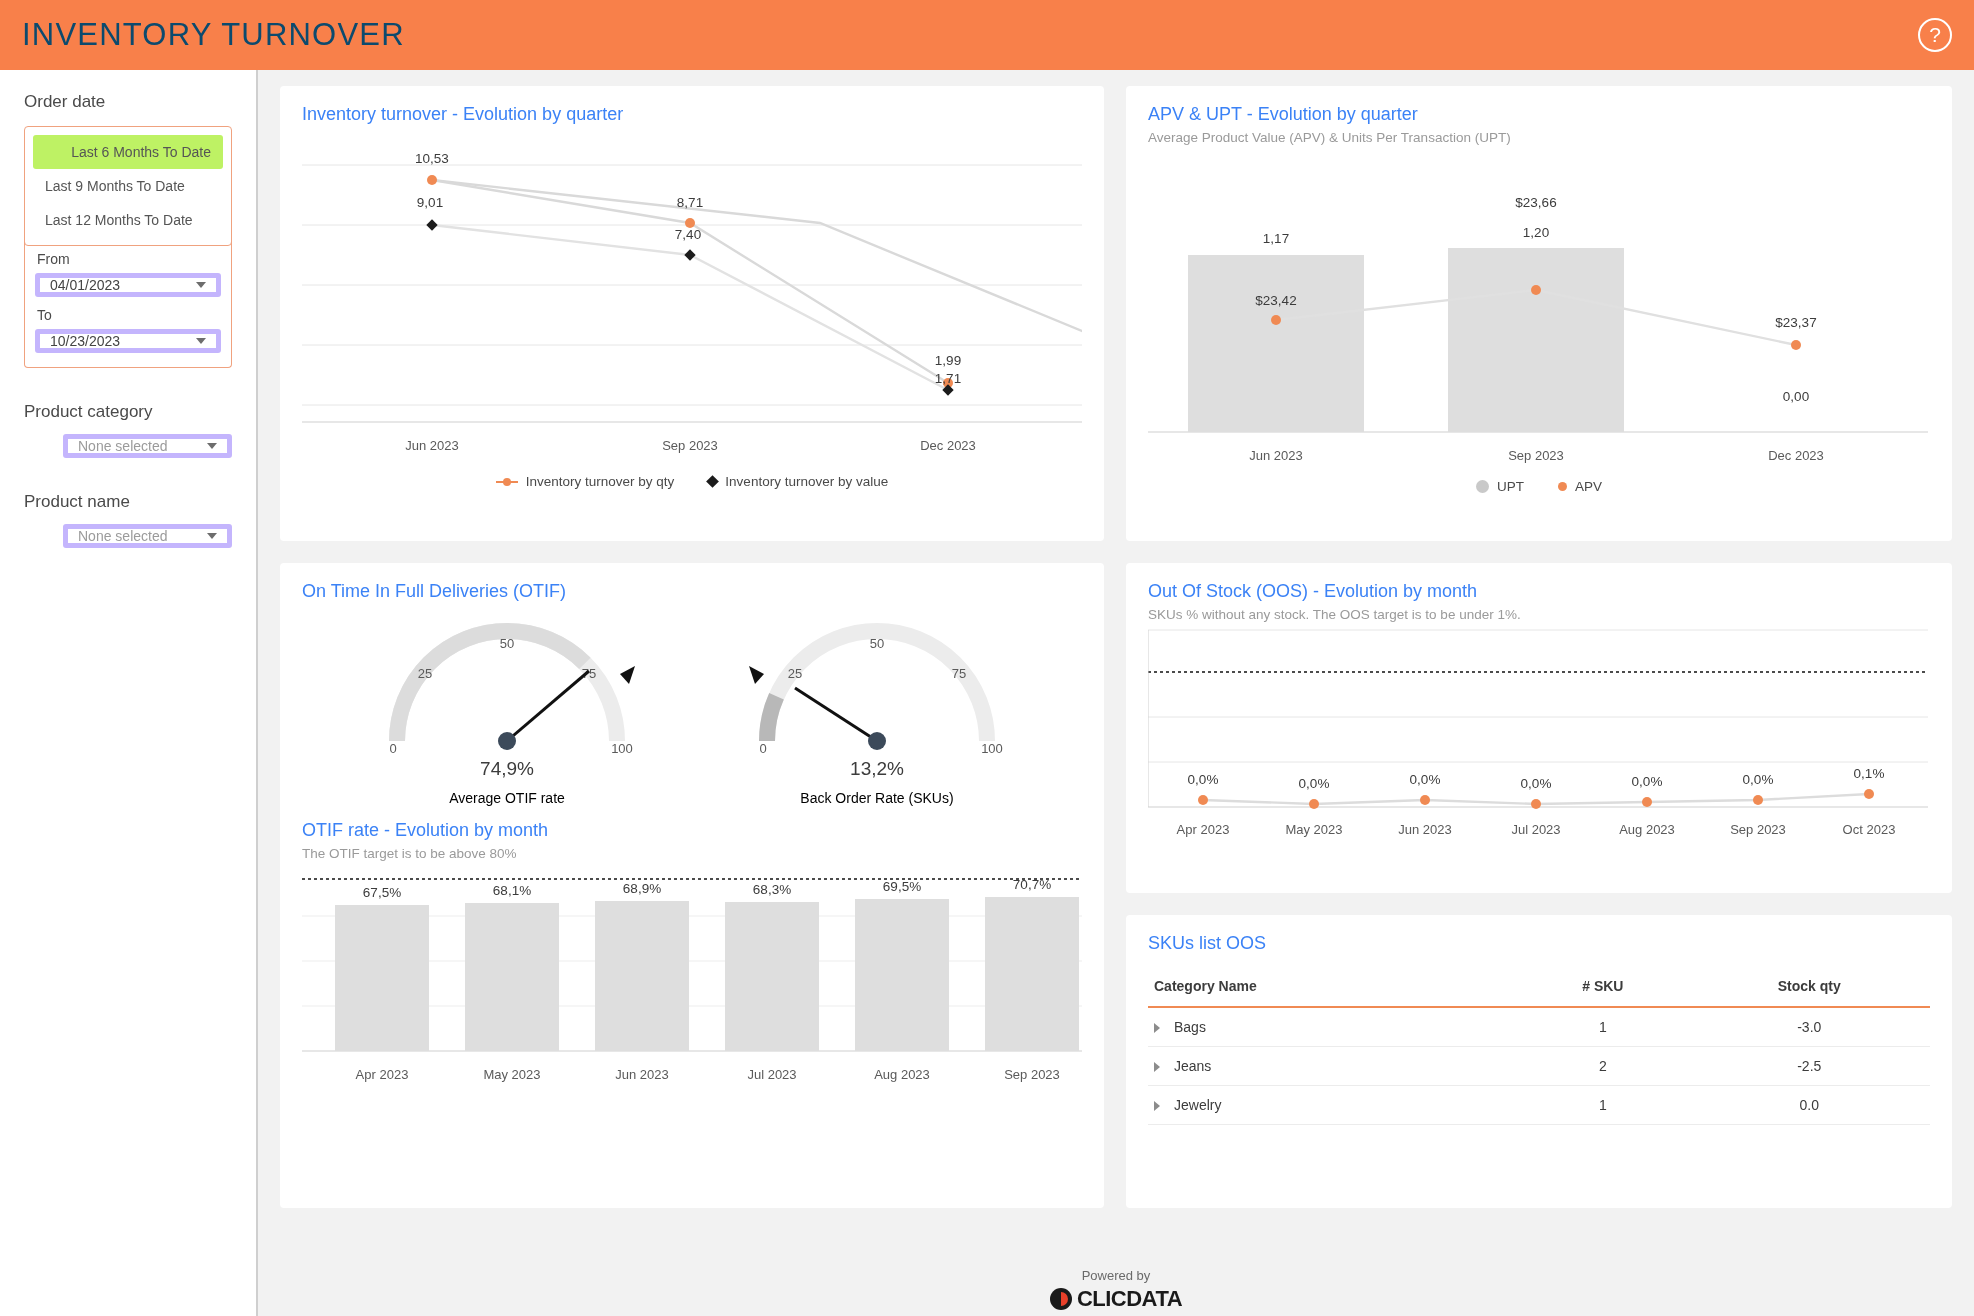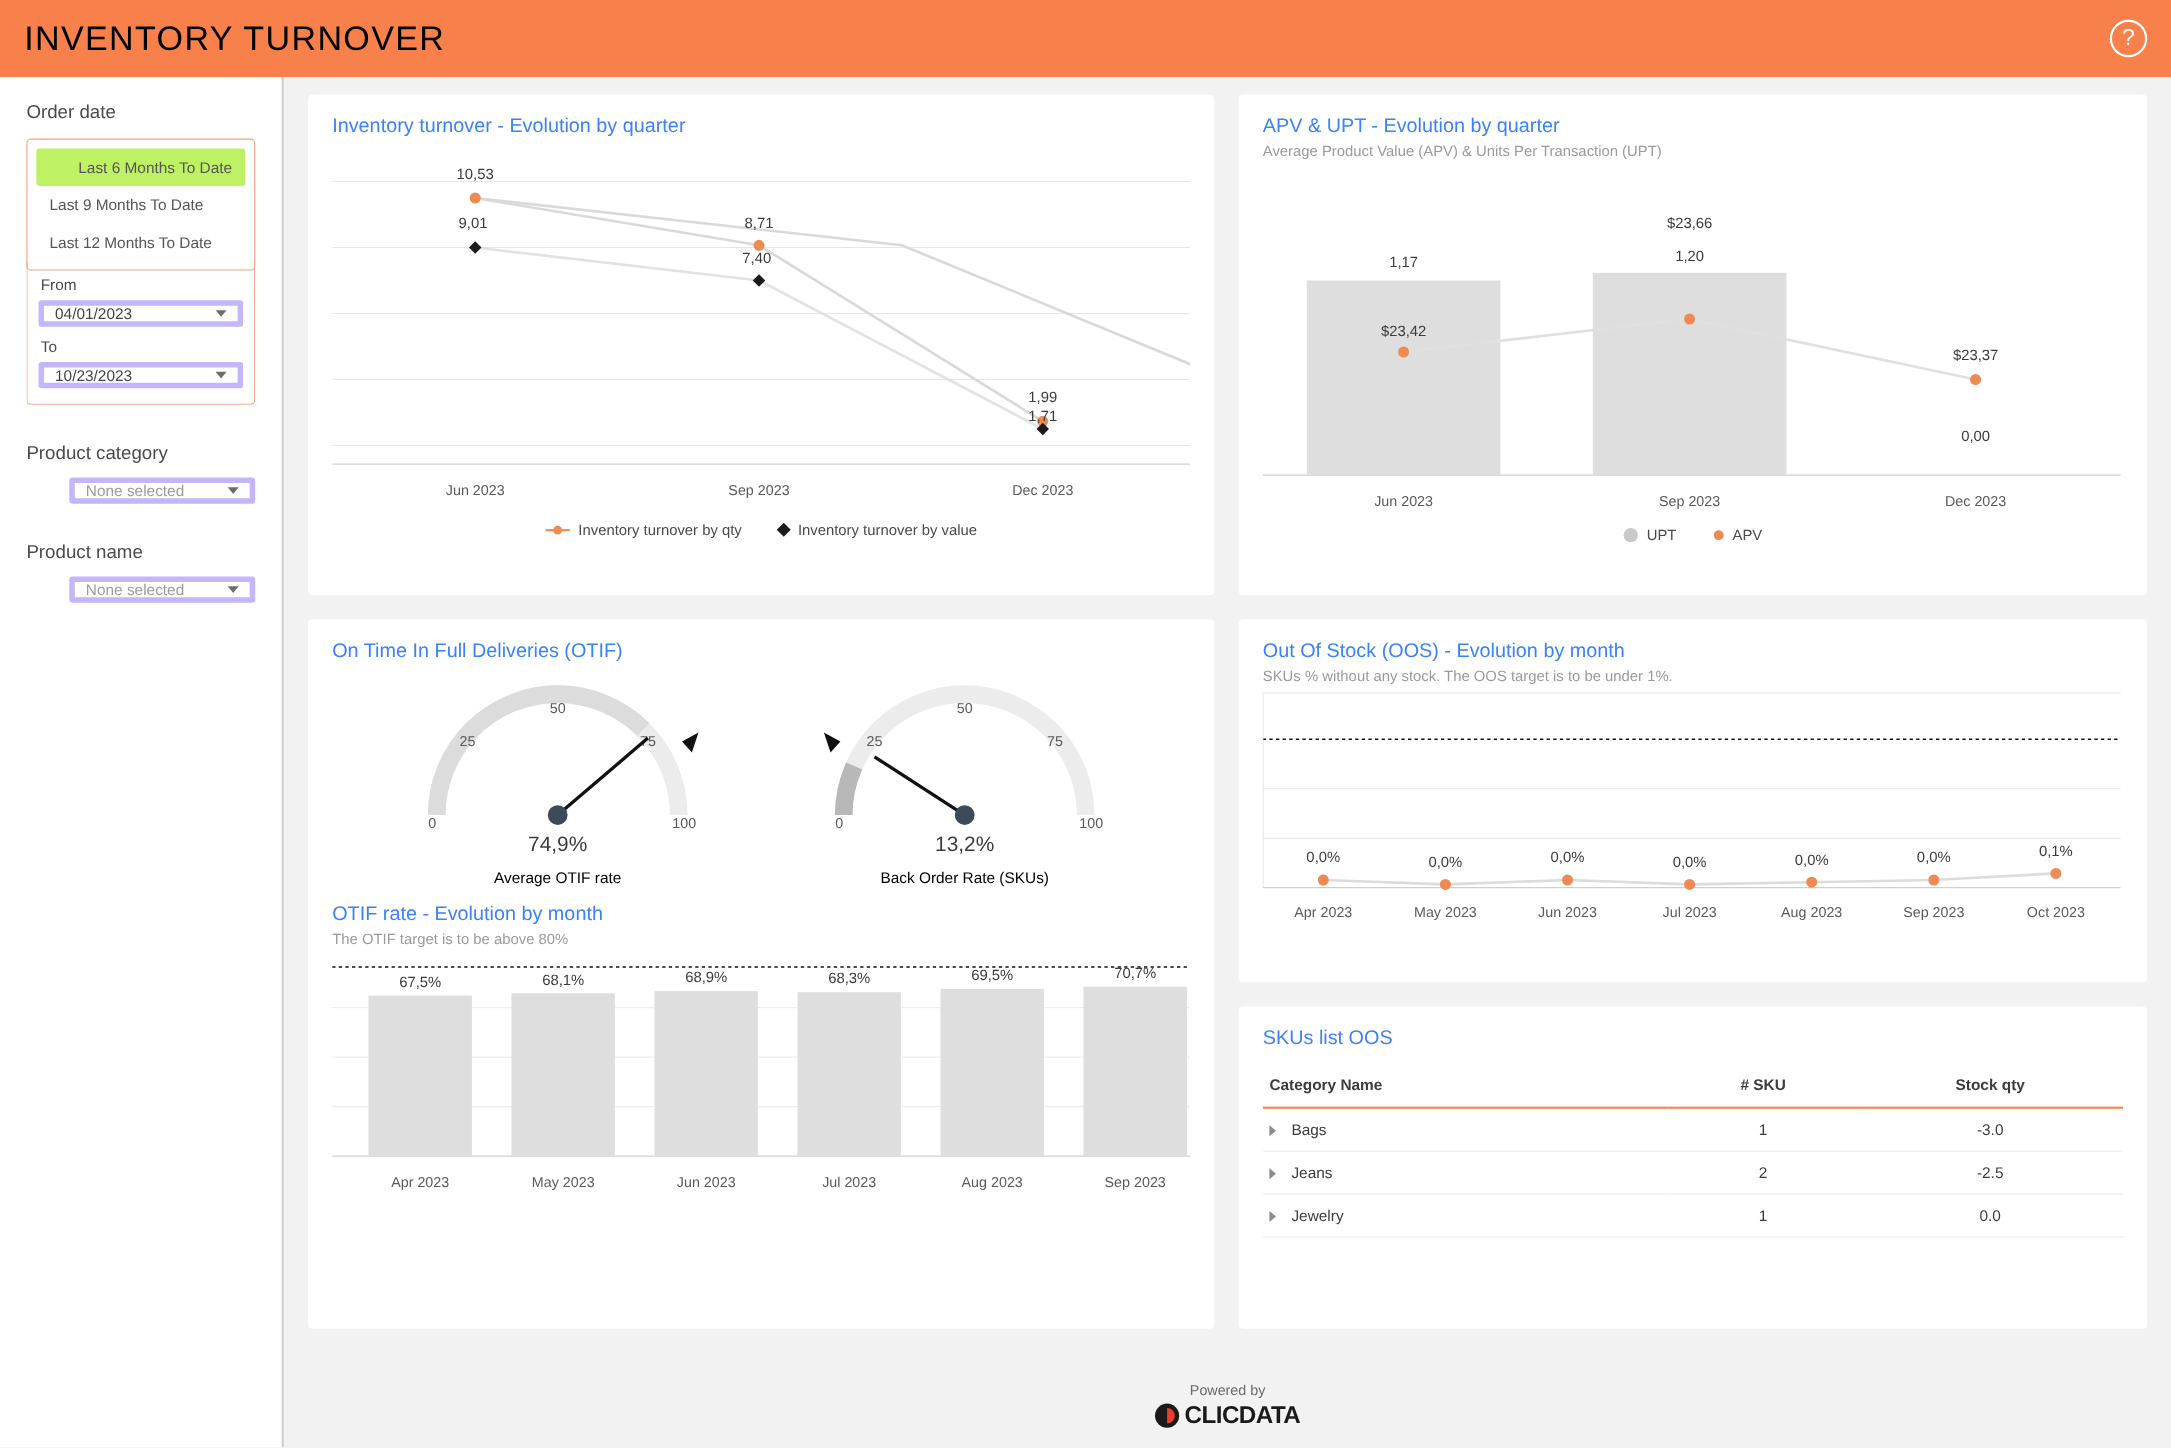--- a/index.html
+++ b/index.html
@@ -13,21 +13,21 @@
   
   .header {
     height: 70px;
     background: #f8804a;
     display: flex;
     align-items: center;
     justify-content: space-between;
     padding: 0 22px;
   }
   .header-title {
-    color: #000000;
+    color: #0c4a6e;
     font-size: 31px;
     letter-spacing: 1.2px;
     font-weight: 400;
   }
   .help-icon {
     width: 34px; height: 34px;
     border-radius: 50%;
     border: 2px solid #ffffff;
     color: #ffffff;
     font-size: 21px;
@@ -184,21 +184,21 @@
     display: inline-block;
     width: 0; height: 0;
     border-top: 5px solid transparent;
     border-bottom: 5px solid transparent;
     border-left: 6px solid #8c8c8c;
     margin-right: 14px;
     vertical-align: middle;
   }
   .footer {
     text-align: center;
-    padding: 14px 0 16px 0;
+    padding: 14px 0 4px 0;
   }
   .footer-label { font-size: 13px; color: #6a6a6a; }
   .brand {
     margin-top: 3px;
     font-size: 22px;
     font-weight: bold;
     letter-spacing: -0.5px;
     color: #1a1a1a;
     display: flex;
     align-items: center;

